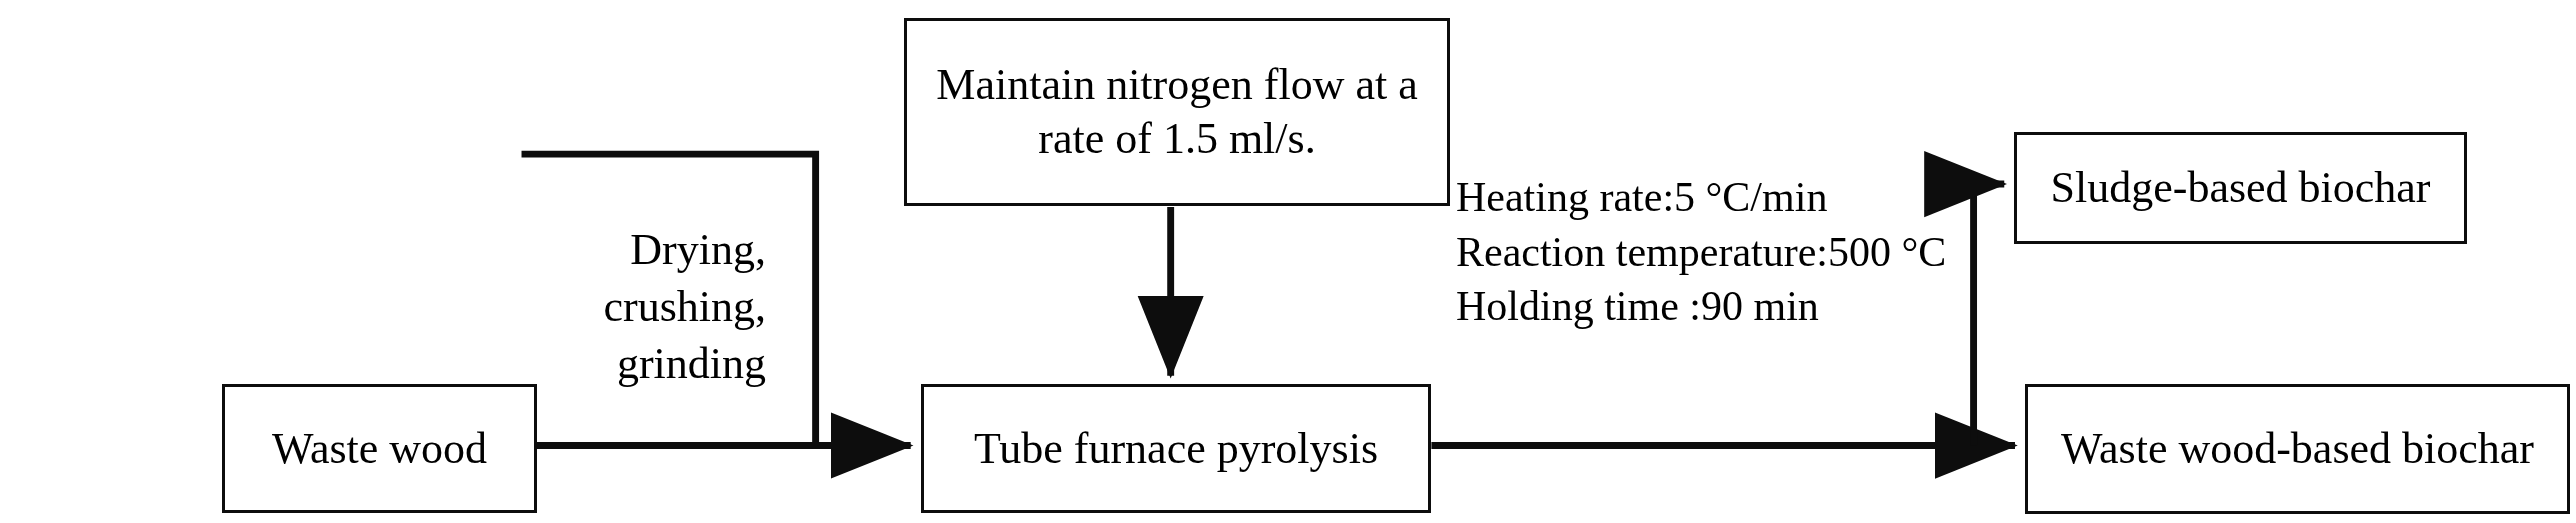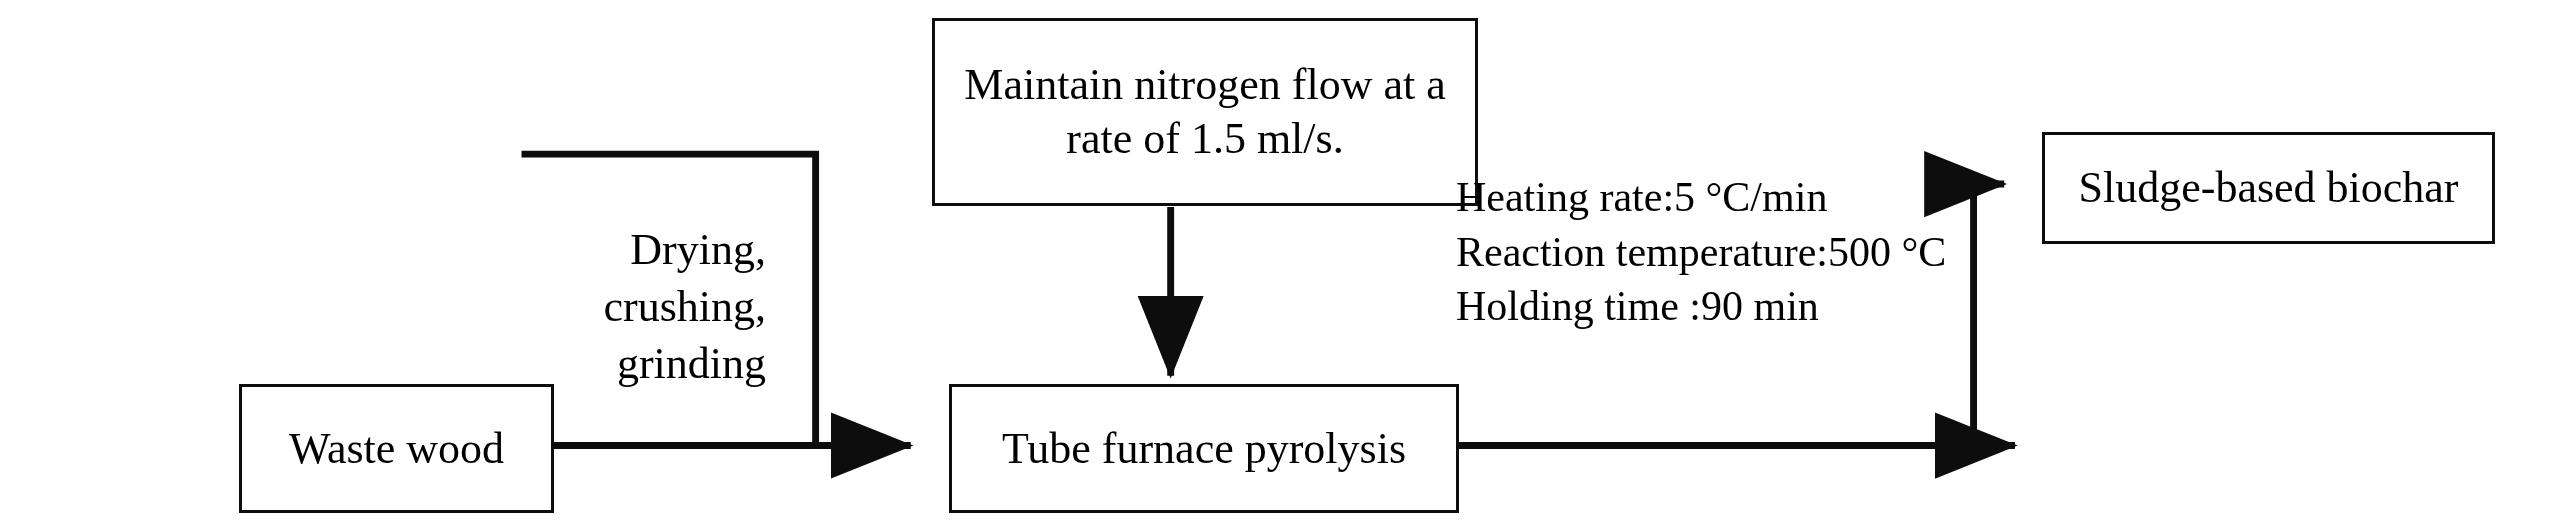--- a/index.html
+++ b/index.html
@@ -27,30 +27,29 @@
     box-sizing: border-box;
     border: 3.8px solid #0d0d0d;
     background: #ffffff;
     display: flex;
     align-items: center;
     justify-content: center;
     text-align: center;
     color: #000000;
     line-height: 1.22;
     padding: 0 10.7px;
-    margin-left: 28px;
   }
   .node-label {
     display: block;
     white-space: pre-line;
   }
 
   
   #node-sludge       { left: 17px;   top: 86px; width: 508px;  height: 137px; font-size: 44px; }
-  #node-wood         { left: 211px;  top: 384px; width: 315px;  height: 129px; font-size: 44px; }
+  #node-wood         { left: 222px;  top: 384px; width: 315px;  height: 129px; font-size: 44px; }
   #node-nitrogen     { left: 904px; top: 17.6px;  width: 546px;  height: 188px; font-size: 44px; }
   #node-furnace      { left: 921px; top: 384px; width: 510px;  height: 129px; font-size: 44px; }
   #node-sludgechar   { left: 2014px; top: 132px; width: 453px;  height: 112px; font-size: 44px; }
   #node-woodchar     { left: 2025px; top: 384px; width: 545px;  height: 130px; font-size: 44px; }
 
   
   .annot {
     position: absolute;
     color: #000000;
     white-space: pre-line;
@@ -108,20 +107,23 @@
   </div>
 
   <div class="node" id="node-sludgechar">
     <span class="node-label">Sludge-based biochar</span>
   </div>
 
   <div class="node" id="node-furnace">
     <span class="node-label">Tube furnace pyrolysis</span>
   </div>
 
+  <div class="node" id="node-woodchar">
+    <span class="node-label">Waste wood-based biochar</span>
+  </div>
 
   <div class="annot" id="annot-pretreat">Drying,
 crushing,
 grinding</div>
 
   <div class="annot" id="annot-conditions">Heating rate:5 °C/min
 Reaction temperature:500 °C
 Holding time :90 min</div>
 
 </div>

